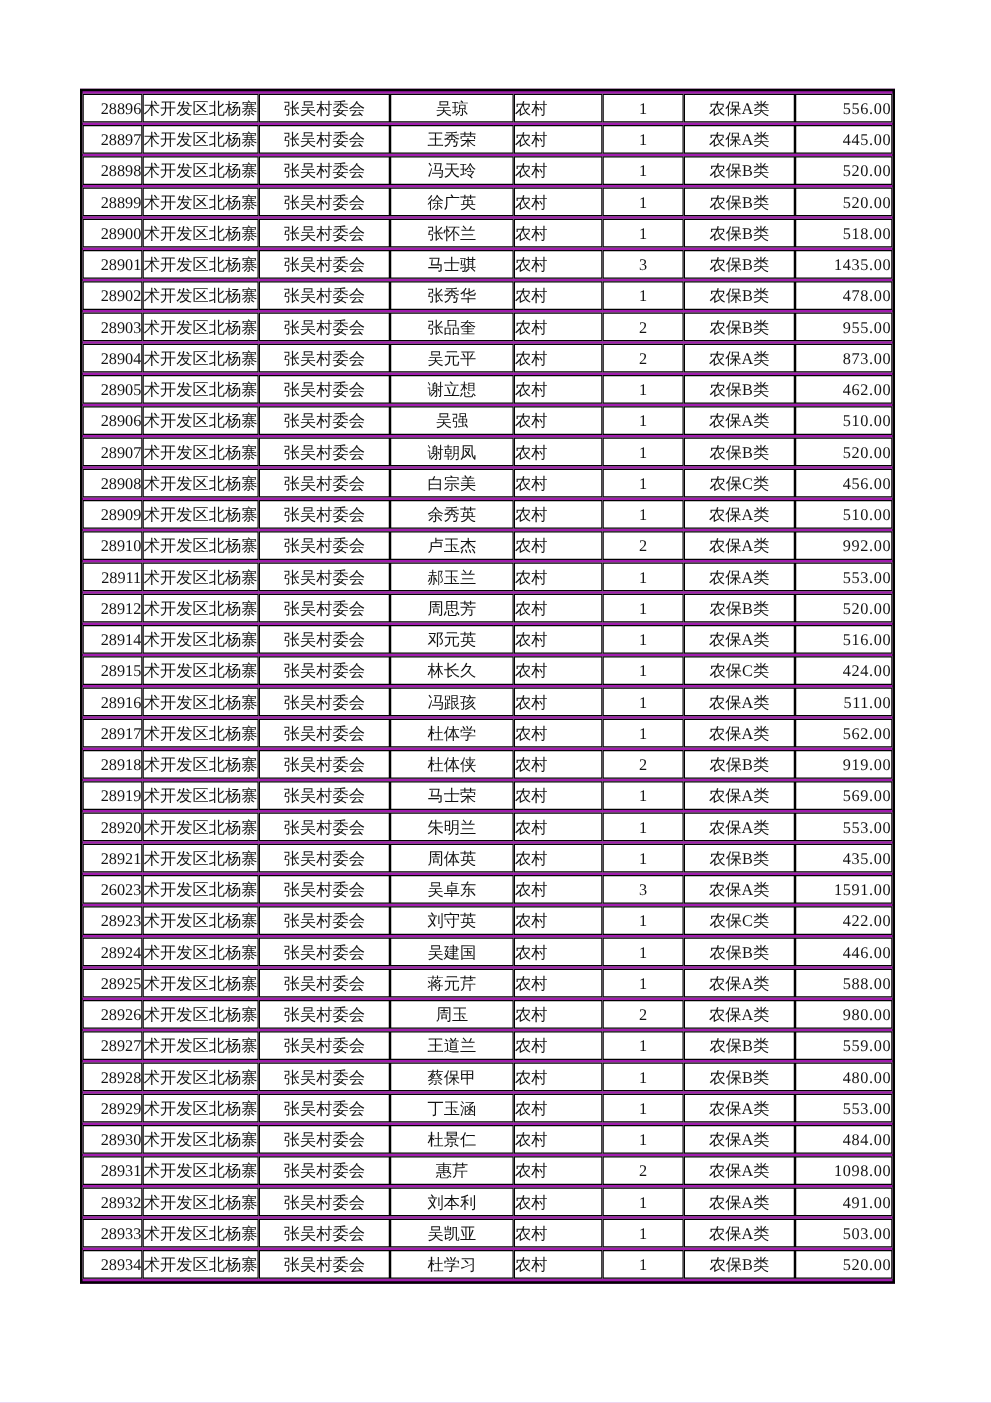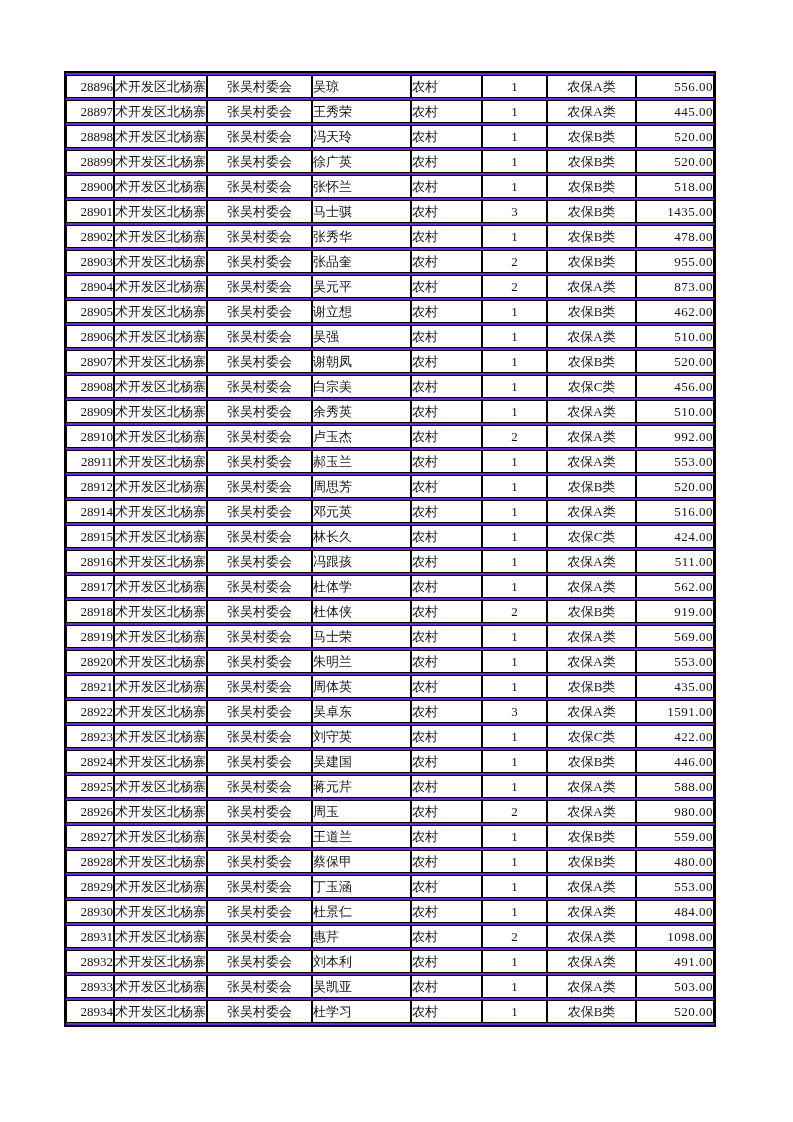--- a/index.html
+++ b/index.html
@@ -17,38 +17,38 @@
     color: #141414;
   }
   table.sheet {
     position: absolute;
     left: 64px;
     top: 71px;
     table-layout: fixed;
     border-collapse: separate;
     border-spacing: 0 2px;
     border: 2px solid #000;
-    background: #6d28d9;
+    background: #a21caf;
   }
   table.sheet td {
     box-sizing: border-box;
     border: 1px solid #000;
     height: 23px;
     padding: 0;
     font-size: 13px;
     line-height: 21px;
     vertical-align: middle;
     white-space: nowrap;
     overflow: hidden;
     background: #ffffff;
   }
   td.c-id       { text-align: right;  padding-right: 3px; }
   td.c-district { text-align: left;   padding-left: 1px; }
   td.c-committee{ text-align: center; }
-  td.c-name     { text-align: left; }
+  td.c-name     { text-align: center; }
   td.c-residence{ text-align: left; }
   td.c-count    { text-align: center; }
   td.c-category { text-align: center; margin-left: 24px; }
   td.c-amount   { text-align: right; letter-spacing: 0.5px; }
 </style>
 </head>
 <body>
 
 <div id="page">
   <table class="sheet">
@@ -307,21 +307,21 @@
           <td class="c-id">28921</td>
           <td class="c-district">术开发区北杨寨</td>
           <td class="c-committee">张吴村委会</td>
           <td class="c-name">周体英</td>
           <td class="c-residence">农村</td>
           <td class="c-count">1</td>
           <td class="c-category">农保B类</td>
           <td class="c-amount">435.00</td>
         </tr>
         <tr>
-          <td class="c-id">28922</td>
+          <td class="c-id">26023</td>
           <td class="c-district">术开发区北杨寨</td>
           <td class="c-committee">张吴村委会</td>
           <td class="c-name">吴卓东</td>
           <td class="c-residence">农村</td>
           <td class="c-count">3</td>
           <td class="c-category">农保A类</td>
           <td class="c-amount">1591.00</td>
         </tr>
         <tr>
           <td class="c-id">28923</td>

